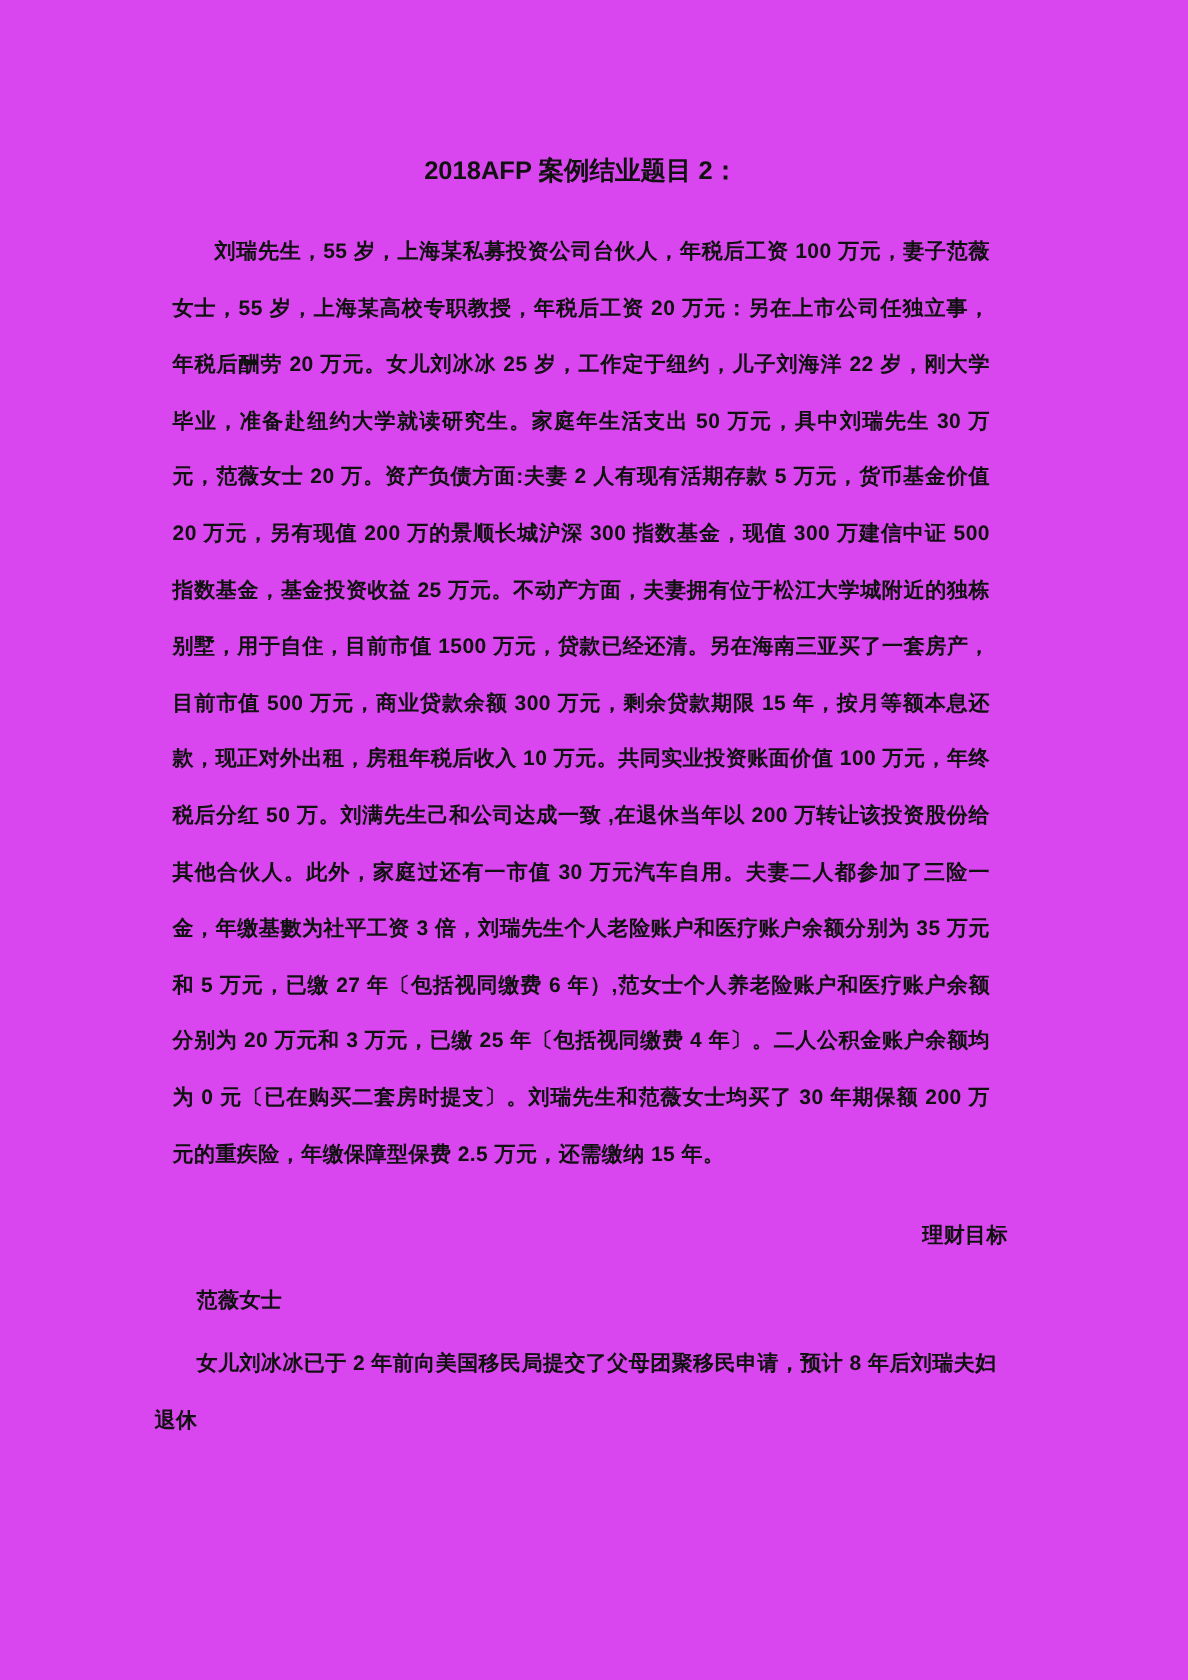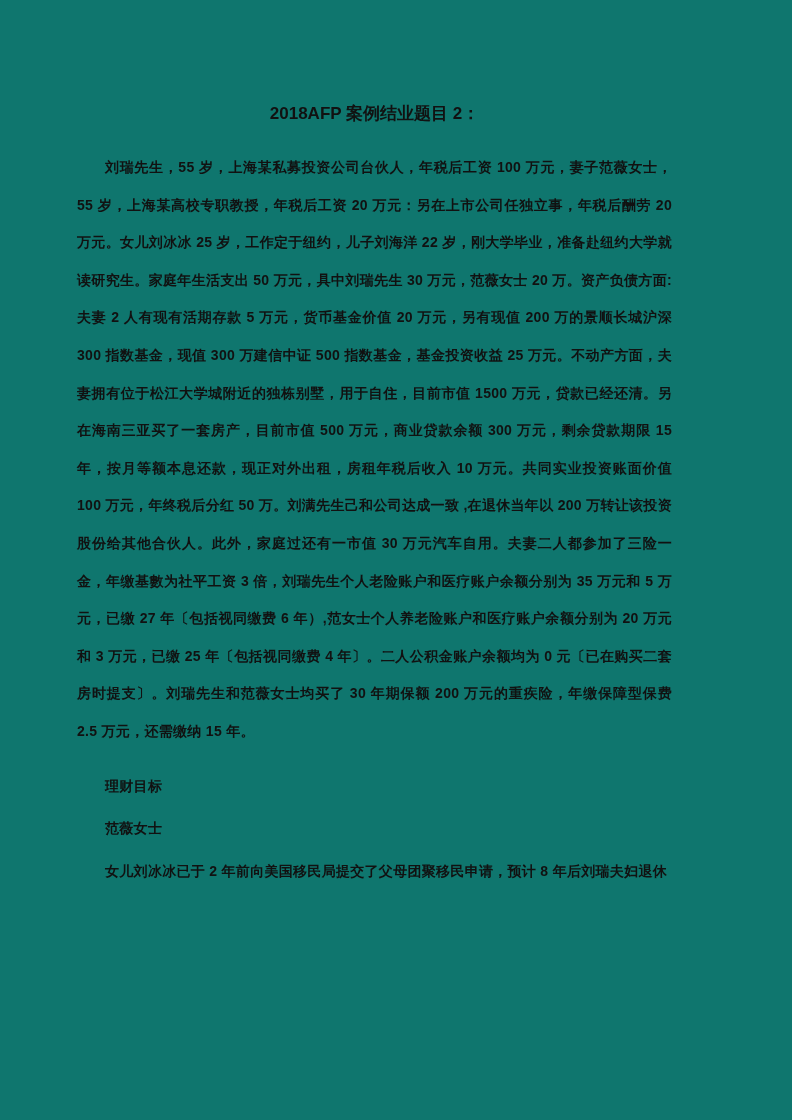--- a/index.html
+++ b/index.html
@@ -11,22 +11,22 @@
     height: 1120px;
     background: #ffffff;
     color: #111111;
     font-family: "Liberation Sans", "DejaVu Sans", sans-serif;
     overflow: hidden;
   }
   .page {
     box-sizing: border-box;
     width: 792px;
     height: 1120px;
-    padding: 103px 120px 0 77px;
-    background: #0f766e;
+    padding: 103px 120px 0 103px;
+    background: #d946ef;
     overflow: hidden;
   }
   .doc-title {
     font-size: 17px;
     font-weight: 700;
     text-align: center;
     margin: 0 0 25px 0;
     line-height: 21px;
   }
   .doc-subtitle {
@@ -36,32 +36,33 @@
     margin: 0 0 13px 0;
     line-height: 20px;
   }
   .body-para {
     font-size: 14px;
     font-weight: 600;
     letter-spacing: 0.3px;
     line-height: 37.6px;
     text-align: justify;
     text-indent: 2em;
-    margin: 0;
+    margin: 12px;
   }
   .goal-line {
     font-size: 14px;
     font-weight: 600;
     letter-spacing: 0.3px;
     line-height: 38px;
     text-indent: 2em;
     margin: 4.5px 0 0 0;
   }
   .goal-line.first {
     margin-top: 16px;
+    text-align: right;
   }
 </style>
 </head>
 <body>
 
 <div class="page">
   <h1 class="doc-title">2018AFP 案例结业题目 2：</h1>
 
 
   <p class="body-para">刘瑞先生，55 岁，上海某私募投资公司台伙人，年税后工资 100 万元，妻子范薇女士，55 岁，上海某高校专职教授，年税后工资 20 万元：另在上市公司任独立事，年税后酬劳 20 万元。女儿刘冰冰 25 岁，工作定于纽约，儿子刘海洋 22 岁，刚大学毕业，准备赴纽约大学就读研究生。家庭年生活支出 50 万元，具中刘瑞先生 30 万元，范薇女士 20 万。资产负债方面:夫妻 2 人有现有活期存款 5 万元，货币基金价值 20 万元，另有现值 200 万的景顺长城沪深 300 指数基金，现值 300 万建信中证 500 指数基金，基金投资收益 25 万元。不动产方面，夫妻拥有位于松江大学城附近的独栋别墅，用于自住，目前市值 1500 万元，贷款已经还清。另在海南三亚买了一套房产，目前市值 500 万元，商业贷款余额 300 万元，剩余贷款期限 15 年，按月等额本息还款，现正对外出租，房租年税后收入 10 万元。共同实业投资账面价值 100 万元，年终税后分红 50 万。刘满先生己和公司达成一致 ,在退休当年以 200 万转让该投资股份给其他合伙人。此外，家庭过还有一市值 30 万元汽车自用。夫妻二人都参加了三险一金，年缴基數为社平工资 3 倍，刘瑞先生个人老险账户和医疗账户余额分别为 35 万元和 5 万元，已缴 27 年〔包括视同缴费 6 年）,范女士个人养老险账户和医疗账户余额分别为 20 万元和 3 万元，已缴 25 年〔包括视同缴费 4 年〕。二人公积金账户余额均为 0 元〔已在购买二套房时提支〕。刘瑞先生和范薇女士均买了 30 年期保额 200 万元的重疾险，年缴保障型保费 2.5 万元，还需缴纳 15 年。</p>

